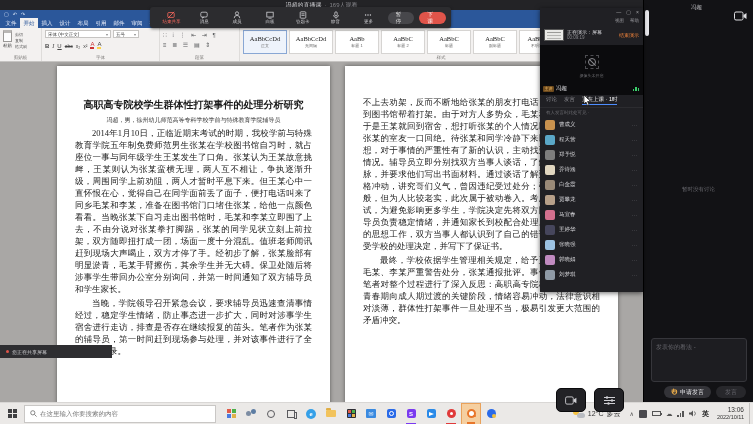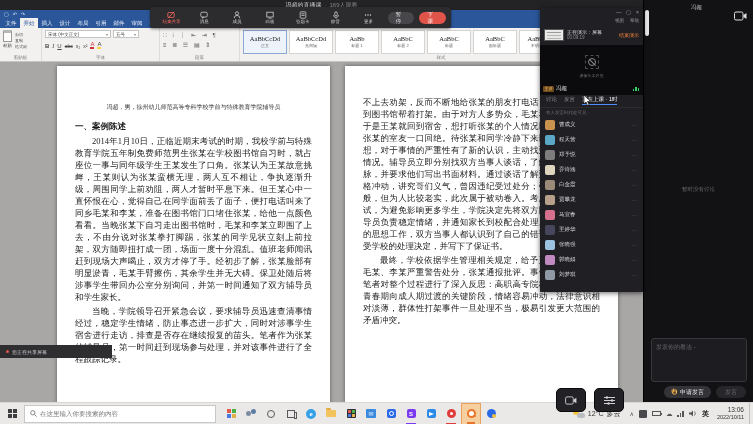--- a/index.html
+++ b/index.html
@@ -312,22 +312,22 @@
         <div class="chip">
           <span class="cs">AaBbCcD</span>
           <span class="cn">强调</span>
         </div>
         <div class="grp-label">样式</div>
       </div>
     </div>
 
     <div class="doc-area">
       <div class="page page1">
+        <div class="doc-title">高职高专院校学生群体性打架事件的处理分析研究</div>
         <div class="doc-author">冯超，男，徐州幼儿师范高等专科学校学前与特殊教育学院辅导员</div>
-        <div class="doc-h1">一、案例陈述</div>
         <p class="doc-p">2014年1月10日，正临近期末考试的时期，我校学前与特殊教育学院五年制免费师范男生张某在学校图书馆自习时，就占座位一事与同年级学生王某发生了口角。张某认为王某故意挑衅，王某则认为张某蛮横无理，两人互不相让，争执逐渐升级，周围同学上前劝阻，两人才暂时平息下来。但王某心中一直怀恨在心，觉得自己在同学面前丢了面子，便打电话叫来了同乡毛某和李某，准备在图书馆门口堵住张某，给他一点颜色看看。当晚张某下自习走出图书馆时，毛某和李某立即围了上去，不由分说对张某拳打脚踢，张某的同学见状立刻上前拉架，双方随即扭打成一团，场面一度十分混乱。值班老师闻讯赶到现场大声喝止，双方才停了手。经初步了解，张某脸部有明显淤青，毛某手臂擦伤，其余学生并无大碍。保卫处随后将涉事学生带回办公室分别询问，并第一时间通知了双方辅导员和学生家长。</p>
         <p class="doc-p">当晚，学院领导召开紧急会议，要求辅导员迅速查清事情经过，稳定学生情绪，防止事态进一步扩大，同时对涉事学生宿舍进行走访，排查是否存在继续报复的苗头。笔者作为张某的辅导员，第一时间赶到现场参与处理，并对该事件进行了全程跟踪记录。</p>
       </div>
       <div class="page page2">
         <p class="doc-p noindent">不上去劝架，反而不断地给张某的朋友打电话，要求他们赶紧到图书馆帮着打架。由于对方人多势众，毛某和李某吃了亏，于是王某就回到宿舍，想打听张某的个人情况以便日后报复，张某的室友一口回绝。待张某和同学冷静下来以后，仔细想了想，对于事情的严重性有了新的认识，主动找到辅导员说明了情况。辅导员立即分别找双方当事人谈话，了解事情的来龙去脉，并要求他们写出书面材料。通过谈话了解到，王某平时性格冲动，讲究哥们义气，曾因违纪受过处分；张某学习成绩一般，但为人比较老实，此次属于被动卷入。考虑到临近期末考试，为避免影响更多学生，学院决定先将双方隔离，由各自辅导员负责稳定情绪，并通知家长到校配合处理。经过耐心细致的思想工作，双方当事人都认识到了自己的错误，表示愿意接受学校的处理决定，并写下了保证书。</p>
         <p class="doc-p">最终，学校依据学生管理相关规定，给予王某记过处分，毛某、李某严重警告处分，张某通报批评。事件处理结束后，笔者对整个过程进行了深入反思：高职高专院校学生正处于由青春期向成人期过渡的关键阶段，情绪容易冲动，法律意识相对淡薄，群体性打架事件一旦处理不当，极易引发更大范围的矛盾冲突。</p>
       </div>
     </div>
   </div>
 

